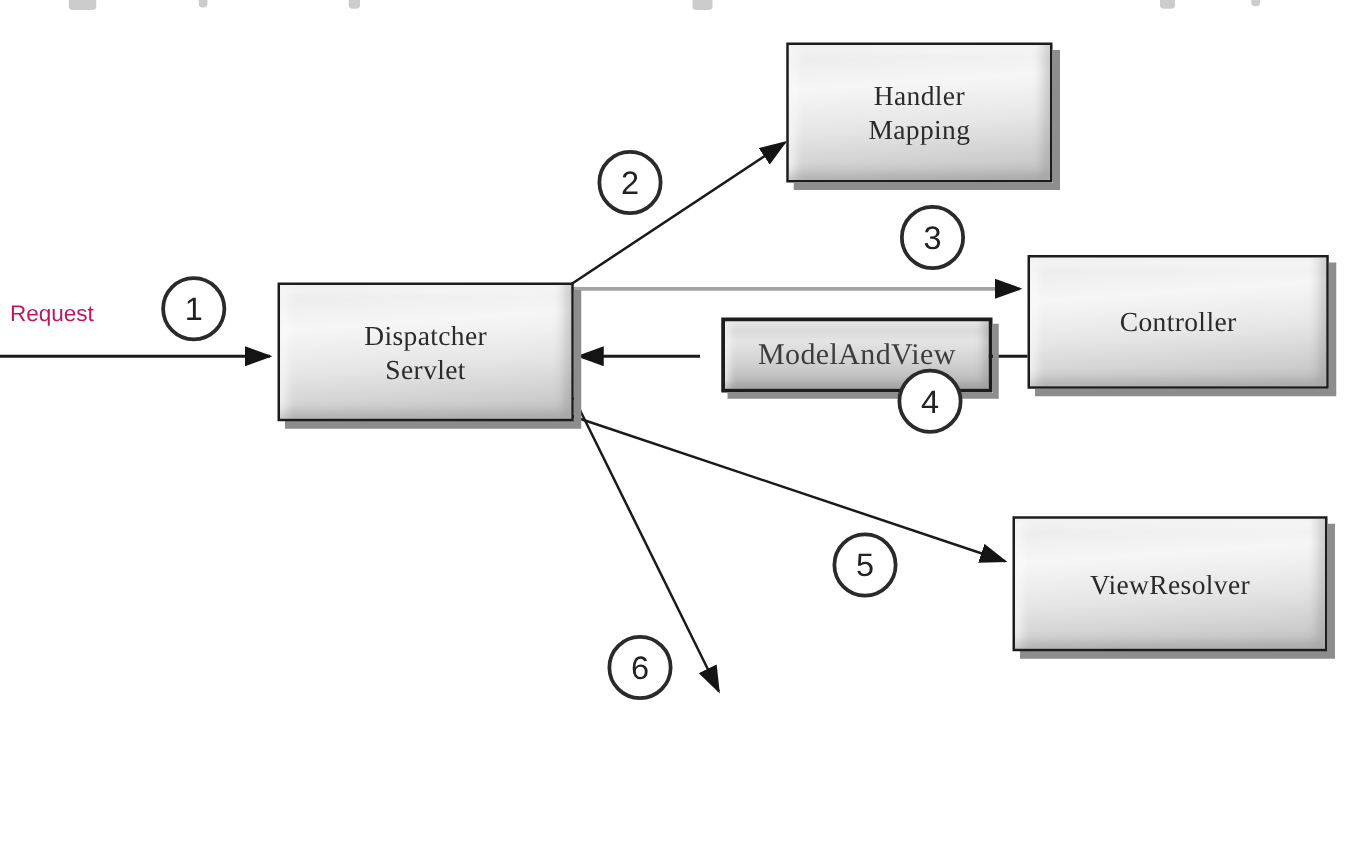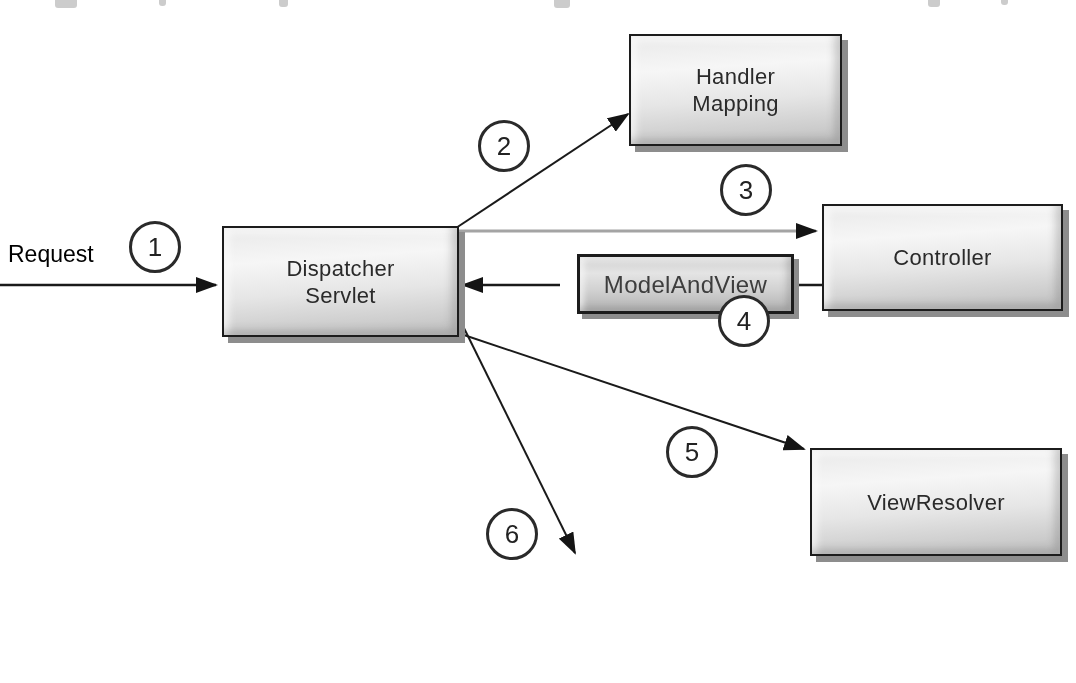--- a/index.html
+++ b/index.html
@@ -48,47 +48,48 @@
                 inset -5px -4px 9px rgba(90,90,90,0.30),
                 inset 4px 4px 9px rgba(255,255,255,0.85);
     display: flex;
     align-items: center;
     justify-content: center;
     text-align: center;
     color: #2a2a2a;
     font-size: 22px;
     line-height: 27px;
     letter-spacing: 0.3px;
+    font-family: Liberation Serif, serif;
   }
   .node .nlabel { white-space: pre-line; }
 
   .node.dispatcher   { left: 222px; top: 226px; width: 233px; height: 107px; }
   .node.handler      { left: 629px; top: 34px;  width: 209px; height: 108px; }
   .node.controller   { left: 822px; top: 204px; width: 237px; height: 103px; text-align: center; }
-  .node.viewresolver { left: 810px; top: 413px; width: 248px; height: 104px; margin-top: 35px; }
+  .node.viewresolver { left: 810px; top: 413px; width: 248px; height: 104px; }
   .node.view         { left: 565px; top: 566px; width: 222px; height: 102px; }
   .node.mav {
     left: 539px; top: 254px; width: 211px; height: 54px;
     font-size: 24px;
     color: #3d3d3d;
     border-width: 3px;
     background: linear-gradient(180deg,
       #cfcfcf 0%, #e4e4e4 30%, #d2d2d2 60%, #b2b2b2 100%);
     box-shadow: 5px 5px 0 #8d8d8d,
                 inset -4px -3px 7px rgba(90,90,90,0.30),
                 inset 3px 3px 7px rgba(255,255,255,0.8);
     margin-left: 38px;
   }
 
   .request-label {
     position: absolute;
     left: 8px; top: 241px;
     z-index: 2;
-    font-size: 23px;
-    color: #000000;
+    font-size: 18px;
+    color: #be185d;
   }
 
   .step-circle {
     position: absolute;
     z-index: 3;
     width: 52px; height: 52px;
     box-sizing: border-box;
     border: 3px solid #2a2a2a;
     border-radius: 50%;
     background: #ffffff;

